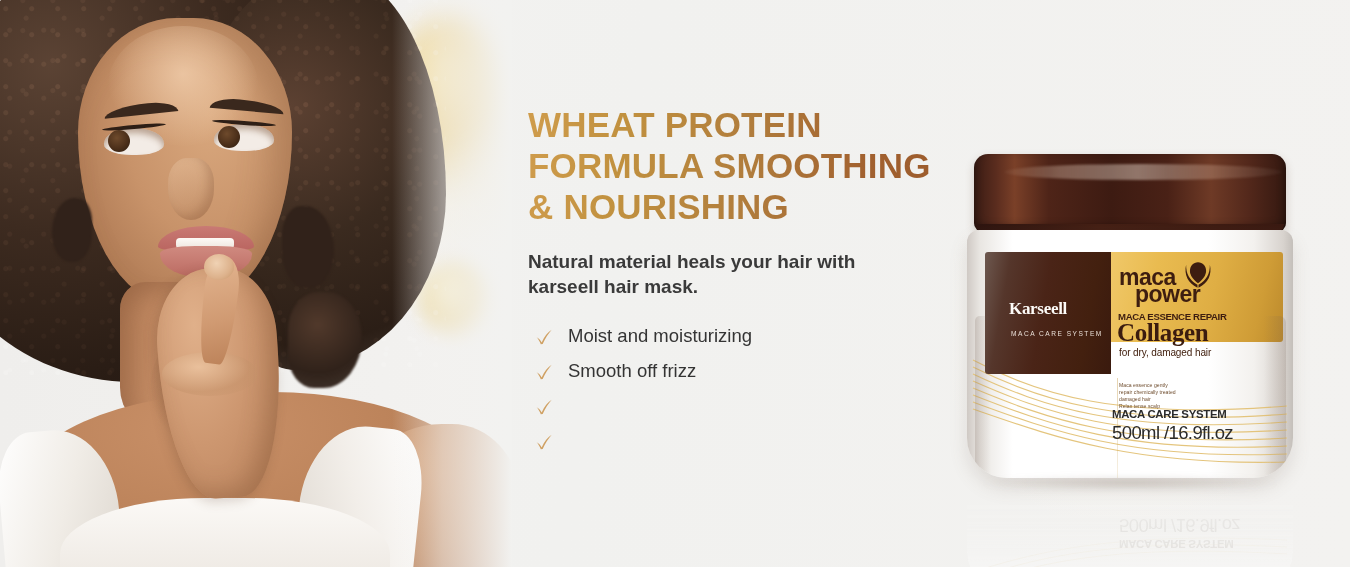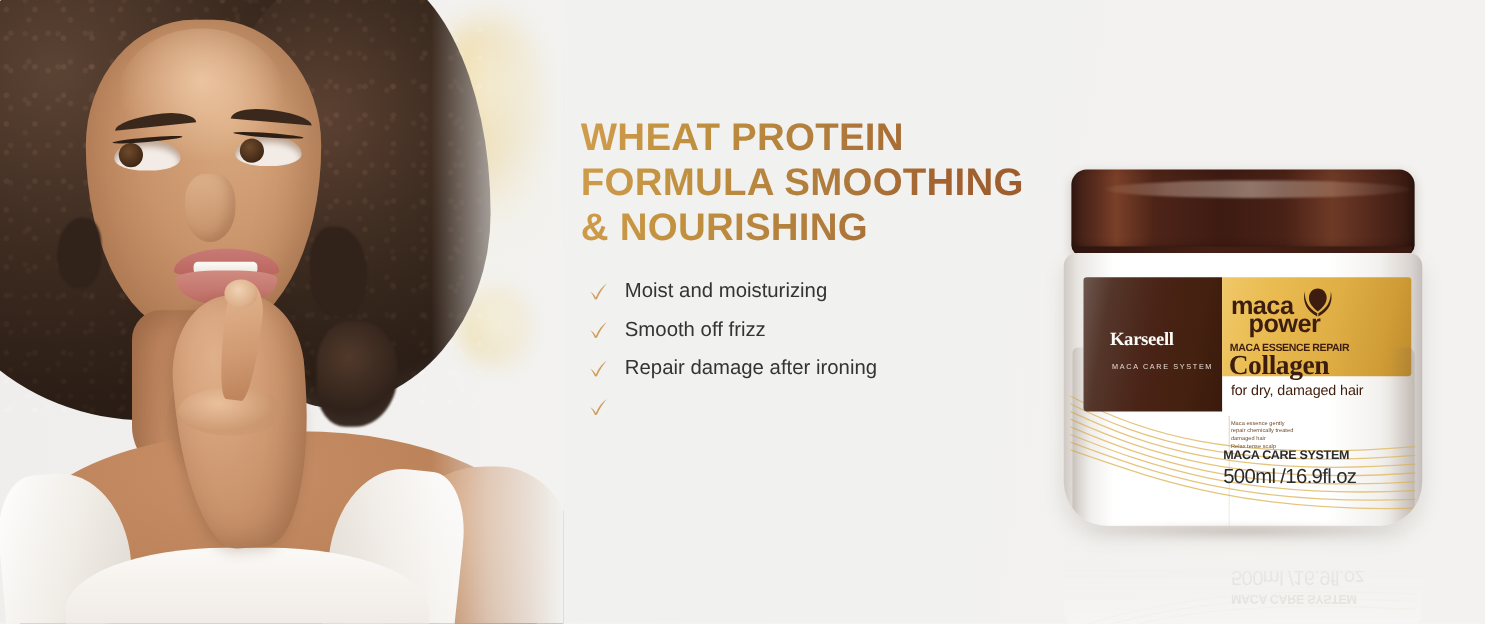--- a/index.html
+++ b/index.html
@@ -311,21 +311,21 @@
     position:absolute; left:7px; top:59px;
     font-size:9.6px; font-weight:600; color:#3d1d10; letter-spacing:-.35px; white-space:nowrap;
   }
   #collagen-word {
     position:absolute; left:6px; top:68px;
     font-family:"Liberation Serif", serif;
     font-size:25px; font-weight:700; color:#3b1c0f; line-height:1; letter-spacing:-.4px;
   }
   #for-hair-line {
     position:absolute; left:8px; top:95px;
-    font-size:13px; color:#41200f; letter-spacing:-.1px; white-space:nowrap;
+    font-size:10px; color:#41200f; letter-spacing:-.1px; white-space:nowrap;
   }
   #fineprint {
     position:absolute; left:152px; top:152px; width:96px;
     font-size:5.1px; line-height:7px; color:#6d4b2c; white-space:pre-line;
     letter-spacing:.05px;
   }
   
   #wave-svg { position:absolute; left:0; top:120px; width:326px; height:128px; }
   
   #care-system {
@@ -439,20 +439,22 @@
 
     <div id="photo-fade"></div>
   </div>
 
   <div id="copy">
 
     <h1 id="headline">WHEAT PROTEIN
 FORMULA SMOOTHING
 &amp; NOURISHING</h1>
 
+    <p id="subheadline">Natural material heals your hair with
+karseell hair mask.</p>
 
     <ul id="bullets">
 
       <li class="bullet">
         <svg class="check-icon" viewBox="0 0 24 24">
           <path d="M3.2 12.4 C5.6 13.6 7.6 15.6 9.2 18.6 C12.4 11.4 16.4 6.4 21.2 3.4 C17 8.2 13.4 13.8 10.4 20.4 L8.2 20.6 C6.6 17 5 14.4 3.2 12.4 Z" fill="#cfa062"></path>
         </svg>
         <span class="bullet-label">Moist and moisturizing</span>
       </li>
 
@@ -460,21 +462,20 @@
         <svg class="check-icon" viewBox="0 0 24 24">
           <path d="M3.2 12.4 C5.6 13.6 7.6 15.6 9.2 18.6 C12.4 11.4 16.4 6.4 21.2 3.4 C17 8.2 13.4 13.8 10.4 20.4 L8.2 20.6 C6.6 17 5 14.4 3.2 12.4 Z" fill="#cfa062"></path>
         </svg>
         <span class="bullet-label">Smooth off frizz</span>
       </li>
 
       <li class="bullet">
         <svg class="check-icon" viewBox="0 0 24 24">
           <path d="M3.2 12.4 C5.6 13.6 7.6 15.6 9.2 18.6 C12.4 11.4 16.4 6.4 21.2 3.4 C17 8.2 13.4 13.8 10.4 20.4 L8.2 20.6 C6.6 17 5 14.4 3.2 12.4 Z" fill="#cfa062"></path>
         </svg>
-        <span class="bullet-label">Repair damage after ironing</span>
       </li>
 
       <li class="bullet">
         <svg class="check-icon" viewBox="0 0 24 24">
           <path d="M3.2 12.4 C5.6 13.6 7.6 15.6 9.2 18.6 C12.4 11.4 16.4 6.4 21.2 3.4 C17 8.2 13.4 13.8 10.4 20.4 L8.2 20.6 C6.6 17 5 14.4 3.2 12.4 Z" fill="#cfa062"></path>
         </svg>
       </li>
 
     </ul>
   </div>

